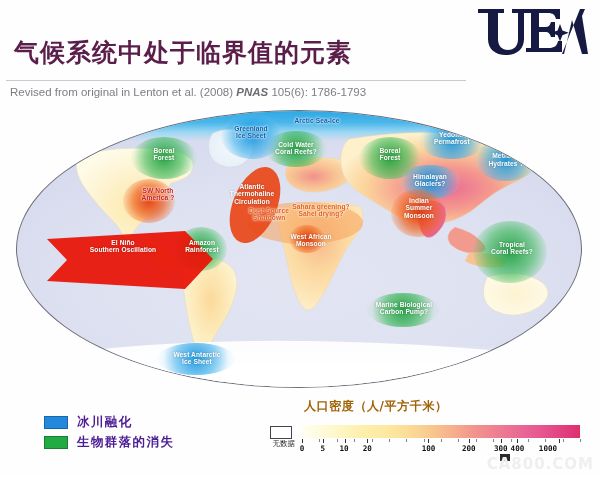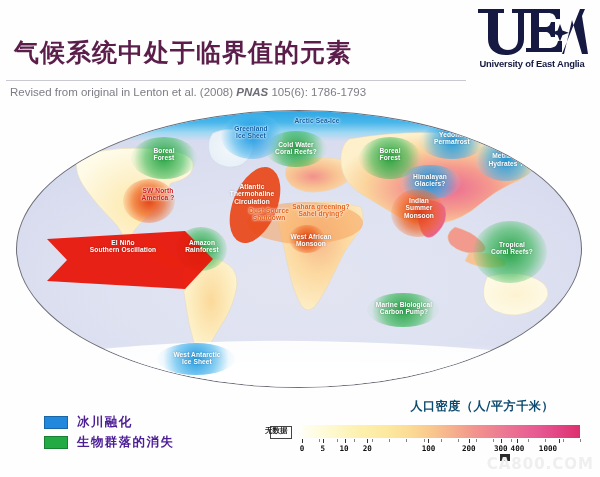--- a/index.html
+++ b/index.html
@@ -110,32 +110,32 @@
 
   
   #legend-left { position: absolute; left: 44px; top: 412px; }
   .lg-row { display: flex; align-items: center; height: 20px; }
   .lg-sw { width: 22px; height: 11px; margin-right: 9px; border: 0.5px solid rgba(0,0,0,.25); }
   .lg-tx { font-size: 12.5px; font-weight: 700; color: #4c1d95; letter-spacing: 1.4px;
            font-family: "DejaVu Sans", "Liberation Sans", sans-serif; }
 
   #legend-right { position: absolute; left: 268px; top: 398px; width: 316px; }
   #pd-title {
-    font-size: 12px; font-weight: 700; color: #0c4a6e;
-    text-align: right; width: 250px; margin-left: 36px;
+    font-size: 12px; font-weight: 700; color: #a16207;
+    text-align: left; width: 250px; margin-left: 36px;
     letter-spacing: 0.6px;
     font-family: "DejaVu Sans", "Liberation Sans", sans-serif;
   }
   #nodata-box {
     position: absolute; left: 2px; top: 28px;
     width: 20px; height: 11px; background: #fff; border: 1px solid #444;
   }
   #nodata-lbl {
-    position: absolute; left: -3px; top: 28px; width: 30px; text-align: left;
-    font-size: 7.5px; font-weight: 700; color: #1c1c1c;
+    position: absolute; left: -3px; top: 41px; width: 30px; text-align: right;
+    font-size: 7.5px; font-weight: 400; color: #1c1c1c;
     font-family: "DejaVu Sans", "Liberation Sans", sans-serif;
   }
   #ramp {
     position: absolute; left: 34px; top: 27px;
     width: 278px; height: 13px;
     background: linear-gradient(90deg,
       #fffef2 0%, #fefbdc 7%, #fdf6c4 14%, #fdf0ae 21%,
       #fde9a0 30%, #fbdd96 38%, #f9c98e 46%,
       #f6b08c 54%, #f2948e 62%, #ee7f92 70%,
       #ea6a93 78%, #e65691 86%, #e13f7f 94%, #dd2f6e 100%);
@@ -176,21 +176,20 @@
 
           <path d="M2 3 h26 v4 h-6 v26 c0 7 4 11 10 11 c6 0 10 -4 10 -11 V7 h-6 V3 h18 v4 h-6 v26 c0 10 -7 16 -18 16 c-11 0 -18 -6 -18 -16 V7 H2 Z"></path>
 
           <path d="M50 3 h34 v10 h-4 c-1 -4 -3 -6 -8 -6 h-9 v14 h6 c4 0 5 -2 6 -5 h4 v15 h-4 c-1 -3 -2 -5 -6 -5 h-6 v16 h10 c5 0 8 -2 9 -7 h4 v11 H50 v-4 h5 V7 h-5 Z"></path>
 
           <path d="M86 48 L104 3 h5 l-3 7 L112 48 h-6 L96 14 L88 48 Z"></path>
 
           <path d="M84 18 L86.4 24.4 L92.8 26.8 L86.4 29.2 L84 35.6 L81.6 29.2 L75.2 26.8 L81.6 24.4 Z"></path>
         </g>
       </svg>
-      <div id="logo-text">University of East Anglia</div>
     </div>
   </div>
 
   <div id="map-wrap">
     <div id="globe">
       <div class="cap-top"></div>
       <div class="cap-bot"></div>
 
       <svg class="land" style="left:0;top:0;width:566px;height:278px;" viewBox="0 0 566 278">
         <defs>

